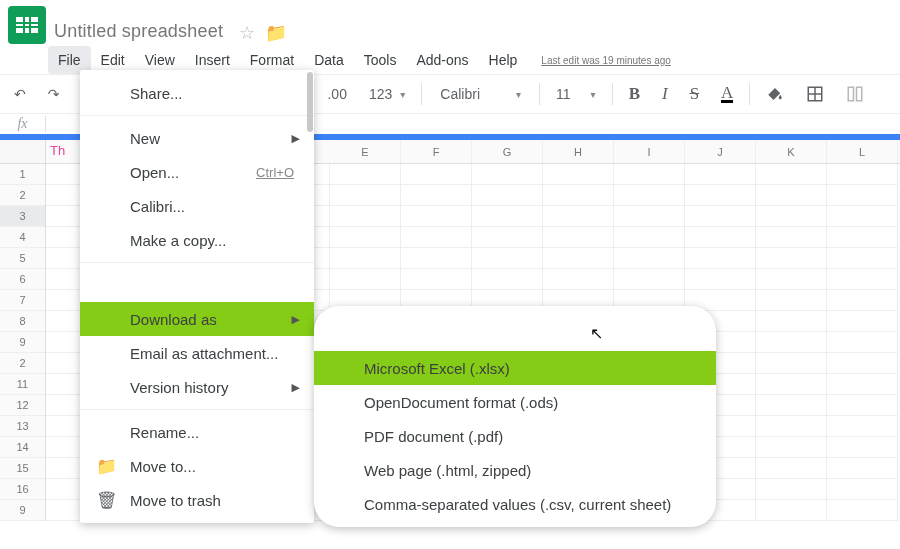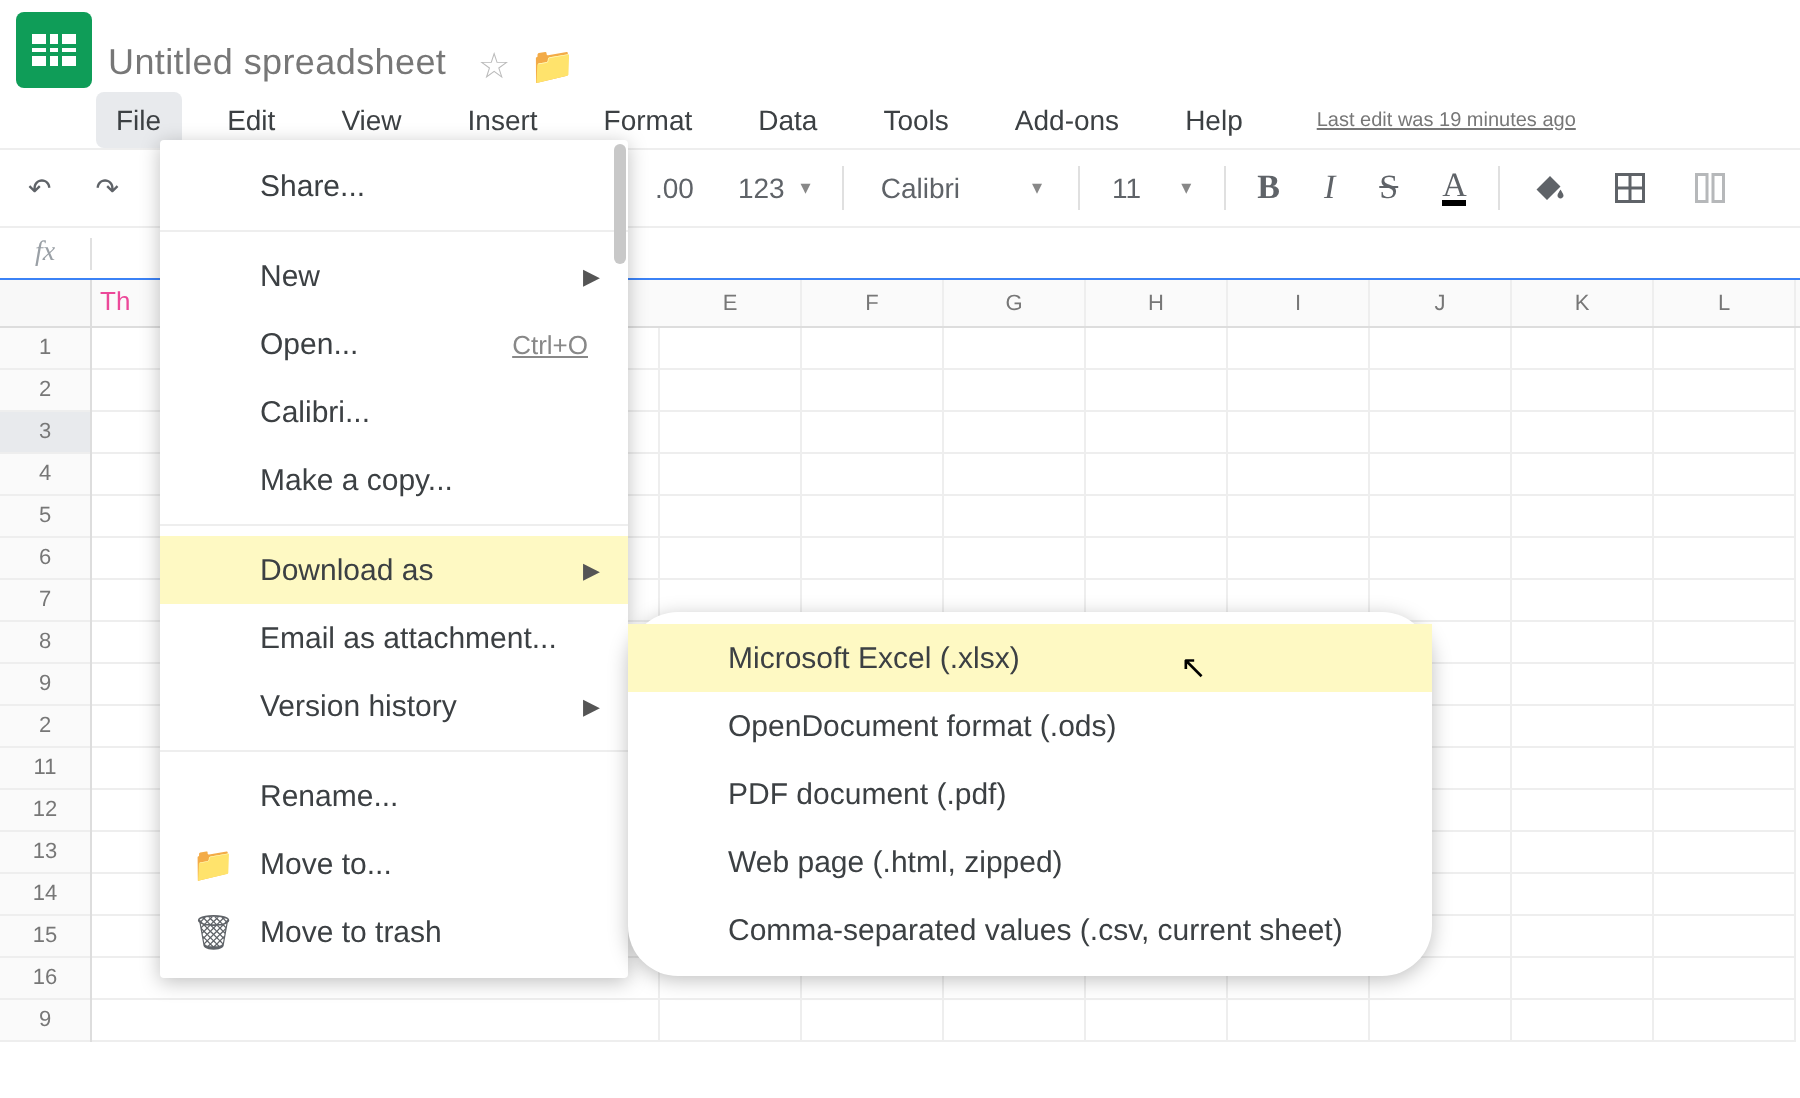--- a/index.html
+++ b/index.html
@@ -12,40 +12,40 @@
   .logo::after{content:"";position:absolute;width:22px;height:16px;
     background:linear-gradient(#0f9d58,#0f9d58) 0 33%/100% 2px no-repeat,
                linear-gradient(#0f9d58,#0f9d58) 0 66%/100% 2px no-repeat,
                linear-gradient(#0f9d58,#0f9d58) 33% 0/2px 100% no-repeat,
                linear-gradient(#0f9d58,#0f9d58) 66% 0/2px 100% no-repeat;}
   .title-wrap { margin-left: 8px; }
   .doc-title { font-size: 18px; color:#777; letter-spacing:.2px; }
   .title-icons { display:inline-flex; gap:10px; margin-left:12px; color:#bbb; font-size:18px; vertical-align:middle;}
 
   
-  .menubar { display:flex; align-items:center; gap:13px; padding-left:48px; margin-top:2px; }
+  .menubar { display:flex; align-items:center; gap:0; padding-left:48px; margin-top:2px; }
   .menubar .m { padding:6px 10px; color:#3c4043; font-size:14px; cursor:pointer; border-radius:4px;}
   .menubar .m.active { background:#e8eaed; }
   .last-edit { margin-left:14px; color:#777; text-decoration:underline; font-size:10px; }
 
   
   .toolbar { display:flex; align-items:center; height:40px; border-top:1px solid #eee; border-bottom:1px solid #eee; padding:0 8px; gap:10px; color:#5f6368; font-size:14px;}
   .tb-btn { padding:4px 6px; display:flex; align-items:center; gap:4px; color:#5f6368; }
   .tb-sep { width:1px; height:22px; background:#e0e0e0; }
   .tb-gap { flex:0 0 236px; } 
   .font-box { display:flex; align-items:center; gap:32px; padding:2px 8px; }
   .sz-box { display:flex; align-items:center; gap:16px; padding:2px 6px; }
   .caret { font-size:10px; color:#888; margin-left:4px;}
   .b  { font-weight:700; font-family:"Times New Roman",serif; font-size:17px;}
   .i  { font-style:italic; font-family:"Times New Roman",serif; font-size:17px;}
   .s  { text-decoration:line-through; font-family:"Times New Roman",serif; font-size:17px;}
   .A  { font-family:"Times New Roman",serif; font-size:17px; border-bottom:3px solid #000; line-height:14px;}
 
   
-  .fx-row { display:flex; align-items:center; height:26px; border-bottom:1px solid #3b82f6; }
+  .fx-row { display:flex; align-items:center; height:26px; border-bottom:6px solid #3b82f6; }
   .fx-lbl { width:46px; text-align:center; font-style:italic; color:#9aa0a6; border-right:1px solid #e0e0e0; font-family:serif; }
 
   
   .sheet { position:relative; display:flex; }
 
   .rowhdrs { width:46px; border-right:1px solid #ddd; }
   .rowhdr  { height:21px; border-bottom:1px solid #eee; font-size:11px; color:#777; text-align:center; line-height:21px; background:#fafafa;}
   .rowhdr.sel { background:#e8eaed; }
   .corner { height:24px; border-bottom:1px solid #ddd; background:#f8f8f8; }
 
@@ -53,21 +53,21 @@
   .colhdrs { display:flex; height:24px; border-bottom:1px solid #ddd; background:#fafafa; }
   .colhdr { width:71px; border-right:1px solid #eee; font-size:11px; color:#777; text-align:center; line-height:24px;}
   .cells { position:relative; }
   .row { display:flex; height:21px; }
   .cell { width:71px; height:21px; border-right:1px solid #eee; border-bottom:1px solid #eee; font-size:12px; padding:2px 4px; overflow:hidden; white-space:nowrap; } 
   .visiblecell { position:absolute; left:0; top:0; font-size:13px; color:#ec4899; }
 
   
   .menu { position:absolute; background:#fff; box-shadow:0 2px 10px rgba(0,0,0,.25); border-radius:2px; padding:6px 0; z-index:20; }
   .menu .item { display:flex; align-items:center; justify-content:space-between; padding:8px 20px 8px 50px; font-size:15px; color:#3c4043; cursor:pointer; position:relative; min-height:34px;}
-  .menu .item:hover, .menu .item.hl { background:#fef9c3; }
+  .menu .item:hover, .menu .item.hl { background:#84cc16;margin-top:39px; }
   .menu .item .hint { color:#888; font-size:13px;text-decoration:underline; }
   .menu .item .sub { font-size:11px; color:#555; position:absolute; right:14px;}
   .menu .sep { height:1px; background:#eee; margin:5px 0; }
   .menu .ico { position:absolute; left:16px; color:#5f6368; font-size:17px; }
 
   #file-menu { left:80px; top:70px; width:234px; }
   #file-menu::after{ 
      content:""; position:absolute; right:1px; top:2px; width:6px; height:60px; background:#c8c8c8; border-radius:3px;}
   #sub-menu  { left:314px; top:306px; width:402px;border-radius:25px; }
 

